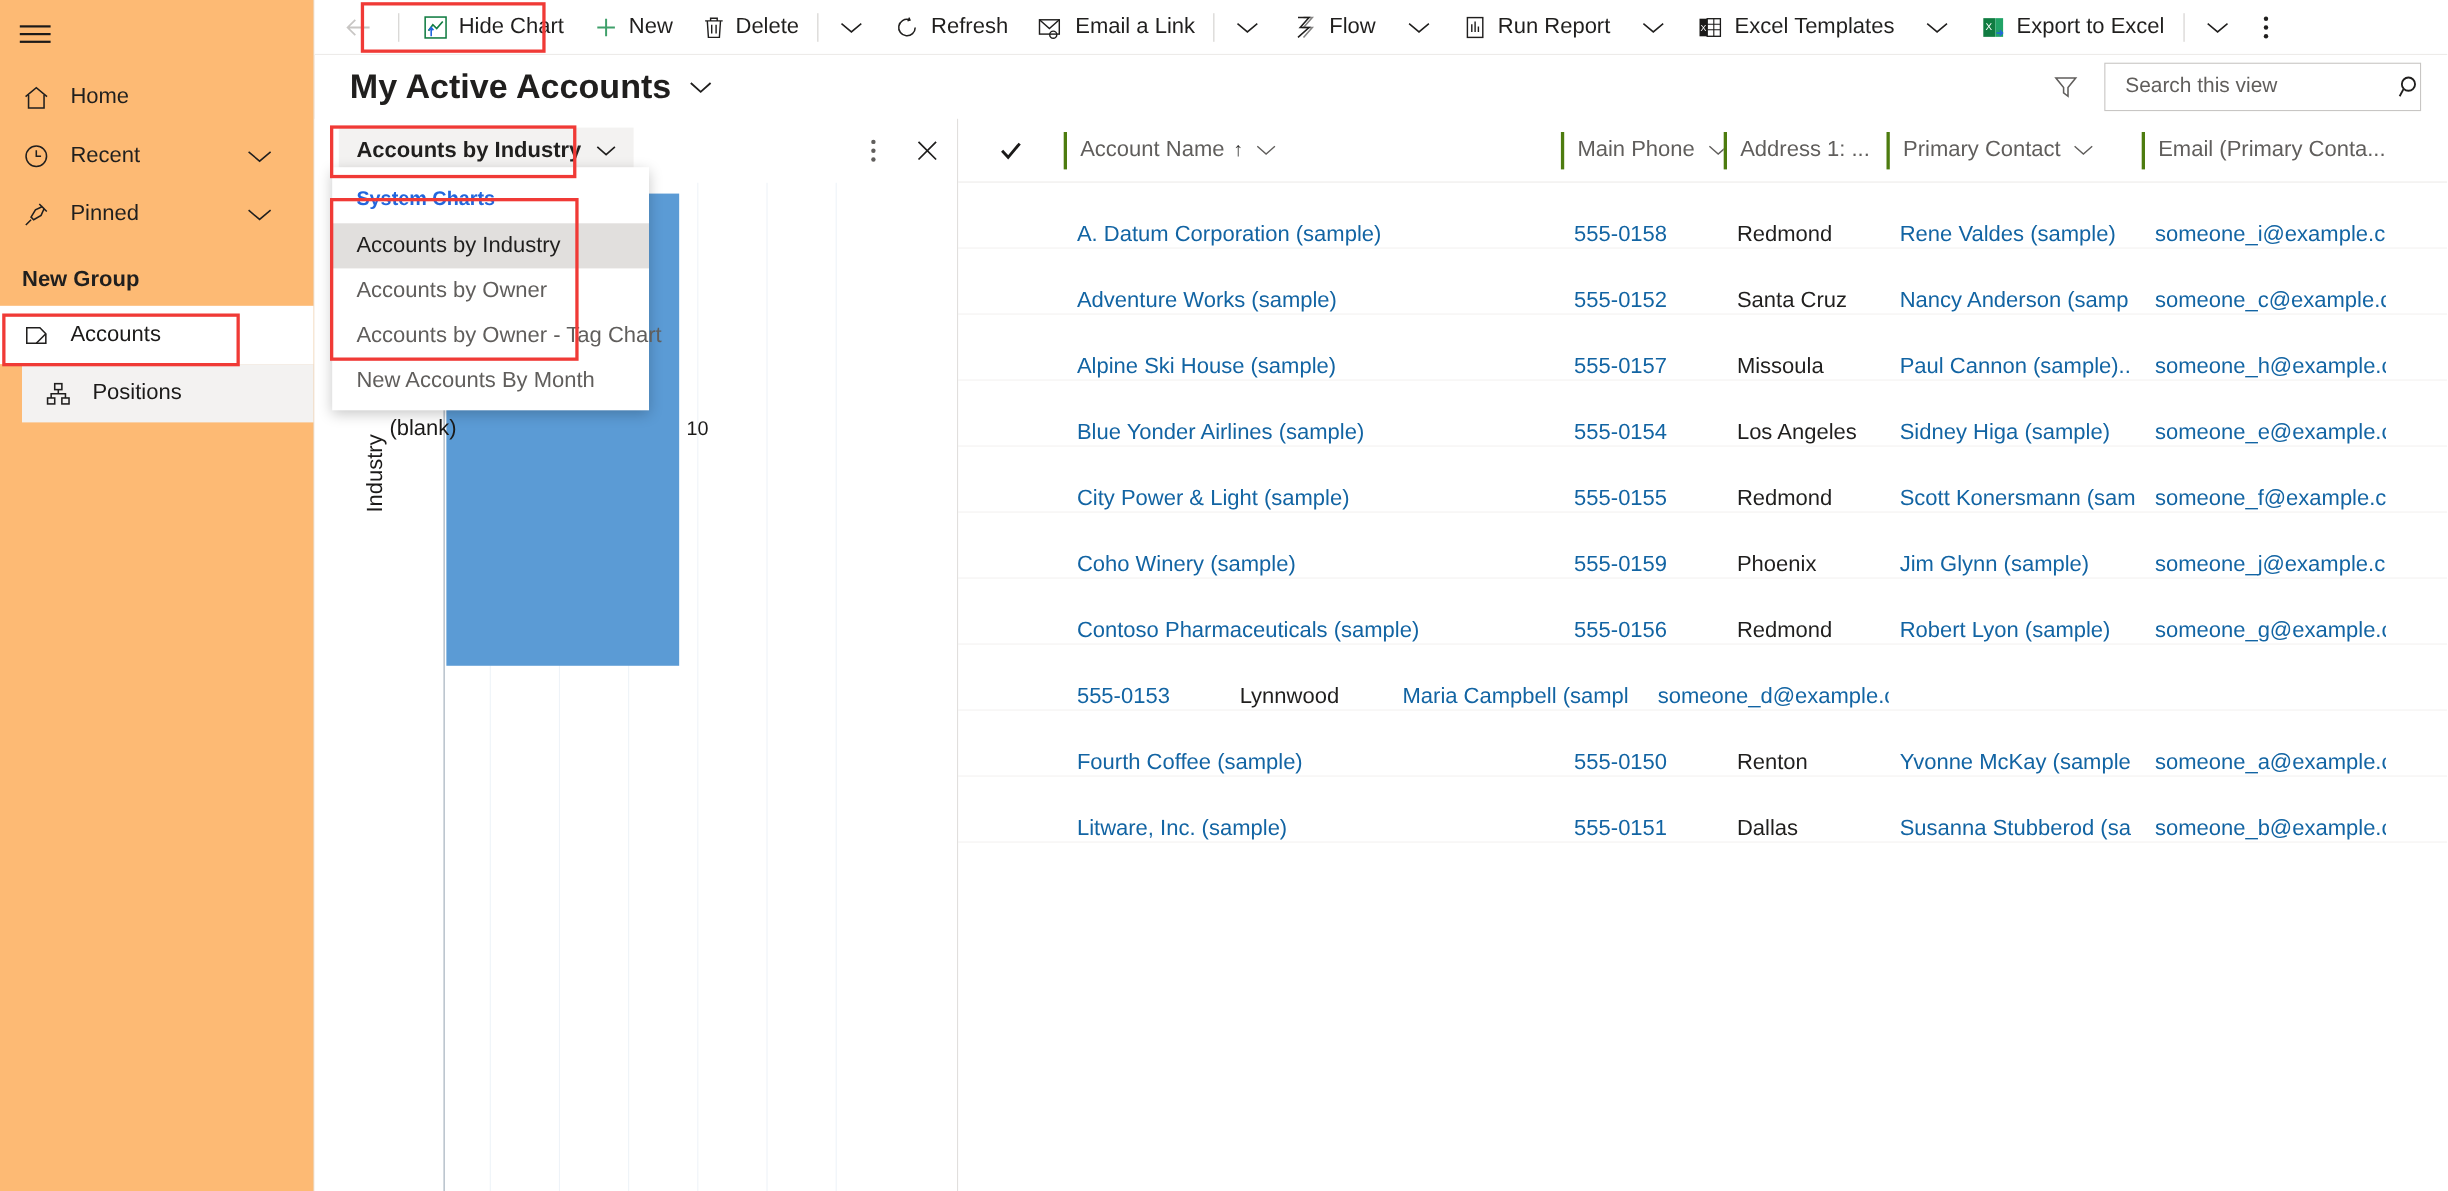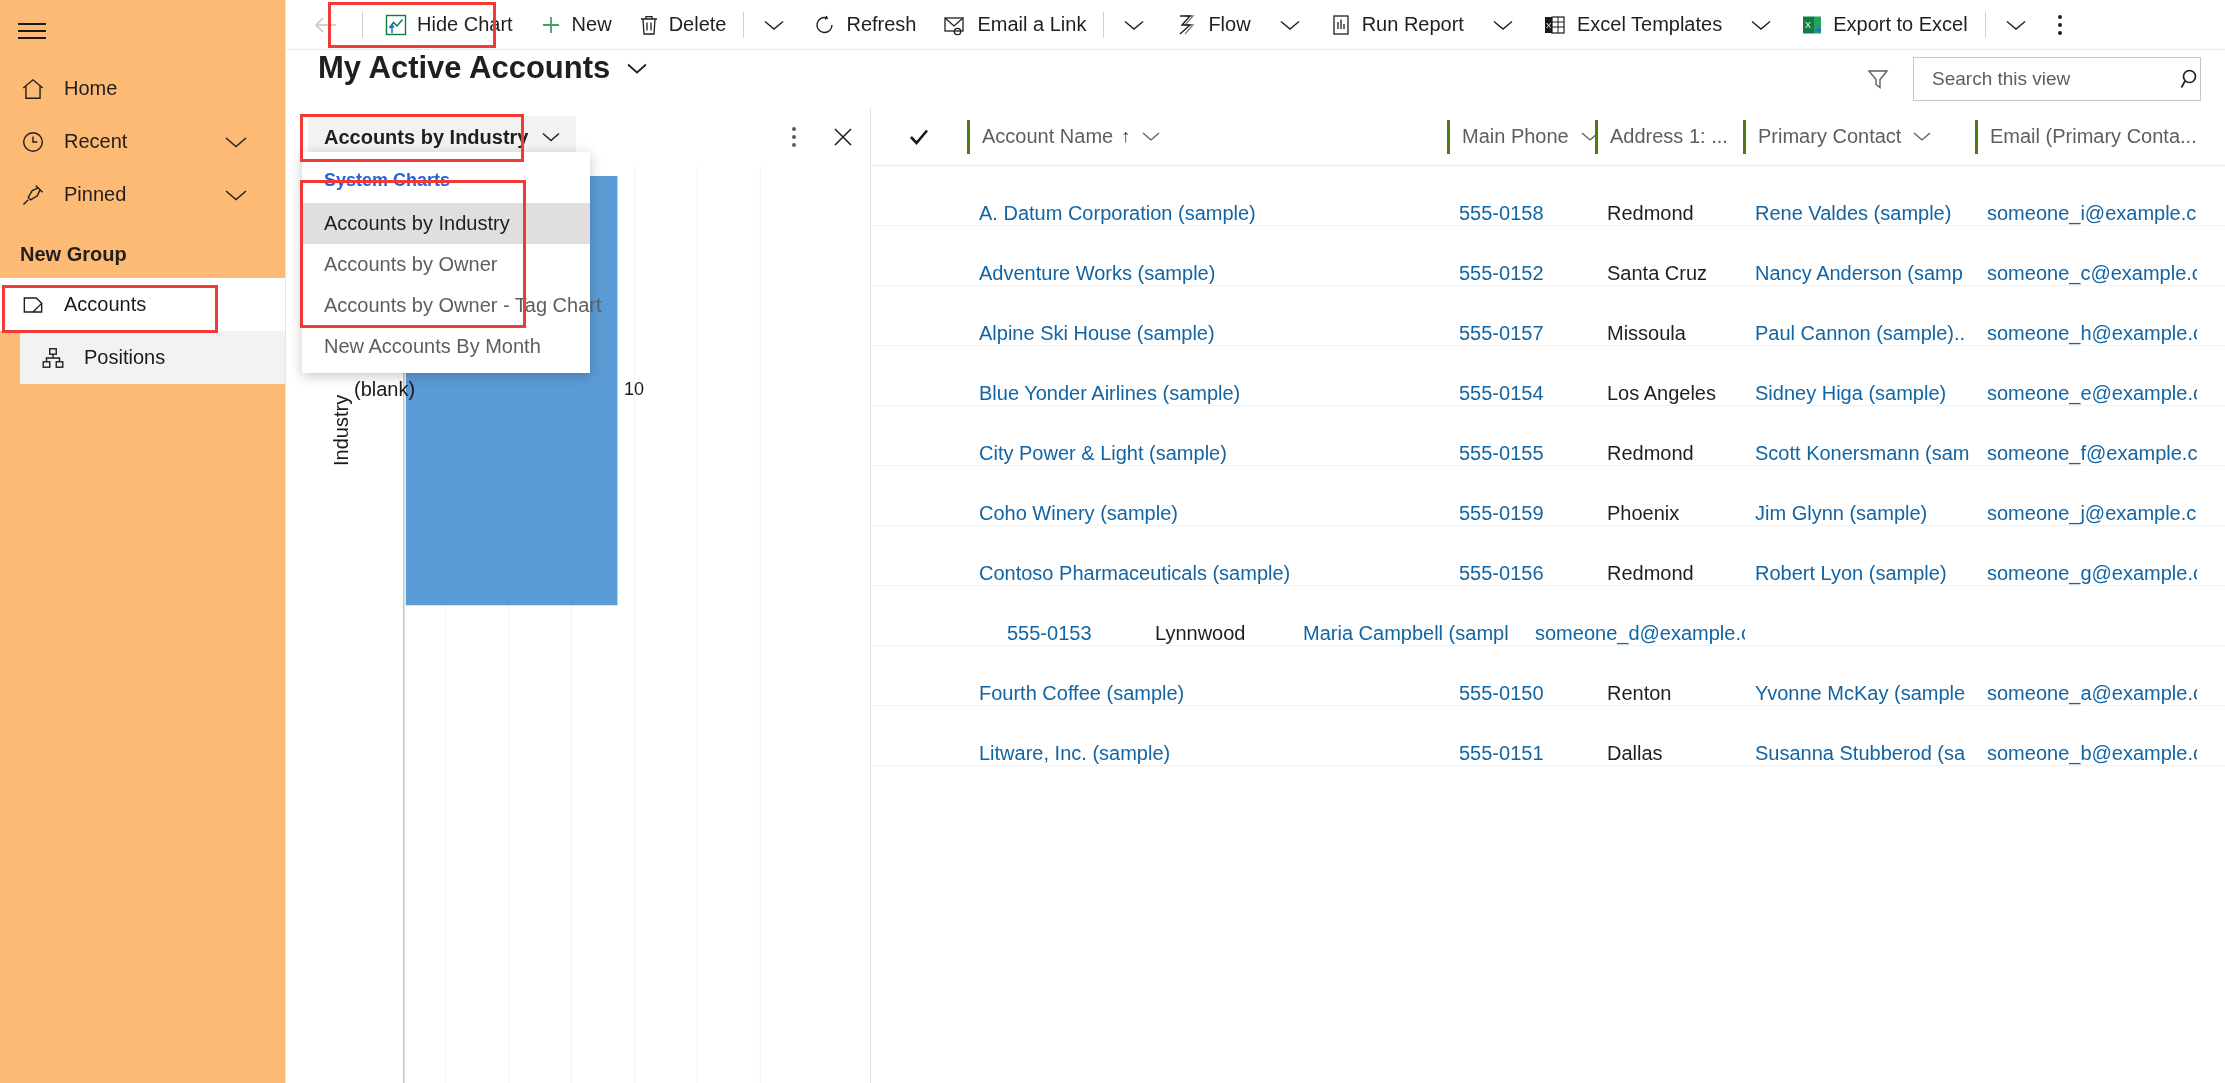--- a/index.html
+++ b/index.html
@@ -116,21 +116,21 @@
   }
   .kebab {
     display: flex; flex-direction: column; align-items: center; justify-content: center;
     gap: 4px; height: 50px; padding: 0 16px; cursor: pointer;
   }
   .kebab i { width: 4px; height: 4px; border-radius: 50%; background: #201f1e; display: block; }
 
   
   .viewbar {
     height: 58px; min-height: 58px;
-    display: flex; align-items: flex-start;
+    display: flex; align-items: center;
     padding-left: 32px;
     position: relative;
   }
   .view-title {
     font-size: 31px; font-weight: bold; color: #201f1e;
     display: flex; align-items: center; cursor: pointer;
   }
   .view-title .chev { margin-left: 14px; }
   .viewbar-right {
     position: absolute; right: 24px; top: 50%; transform: translateY(-50%);
@@ -230,21 +230,21 @@
     border-left: 3px solid #4d7c0f;
     height: 34px;
     padding-left: 12px;
     cursor: pointer;
     white-space: nowrap; overflow: hidden;
   }
   .gh-cell .chev { margin-left: 10px; }
   .gh-cell .sortarrow { margin-left: 8px; font-size: 18px; color: #323130; }
 
   .c-name  { width: 452px; min-width: 452px; }
-  .c-phone { width: 148px; min-width: 148px; margin-left: 28px; }
+  .c-phone { width: 148px; min-width: 148px; }
   .c-addr  { width: 148px; min-width: 148px; gap: 20px; }
   .c-contact { width: 232px; min-width: 232px; }
   .c-email { width: 222px; min-width: 222px; }
 
   .grid-row {
     height: 60px; min-height: 60px;
     display: flex; align-items: flex-end;
     border-bottom: 1px solid #f3f2f1;
     font-size: 20px;
   }

